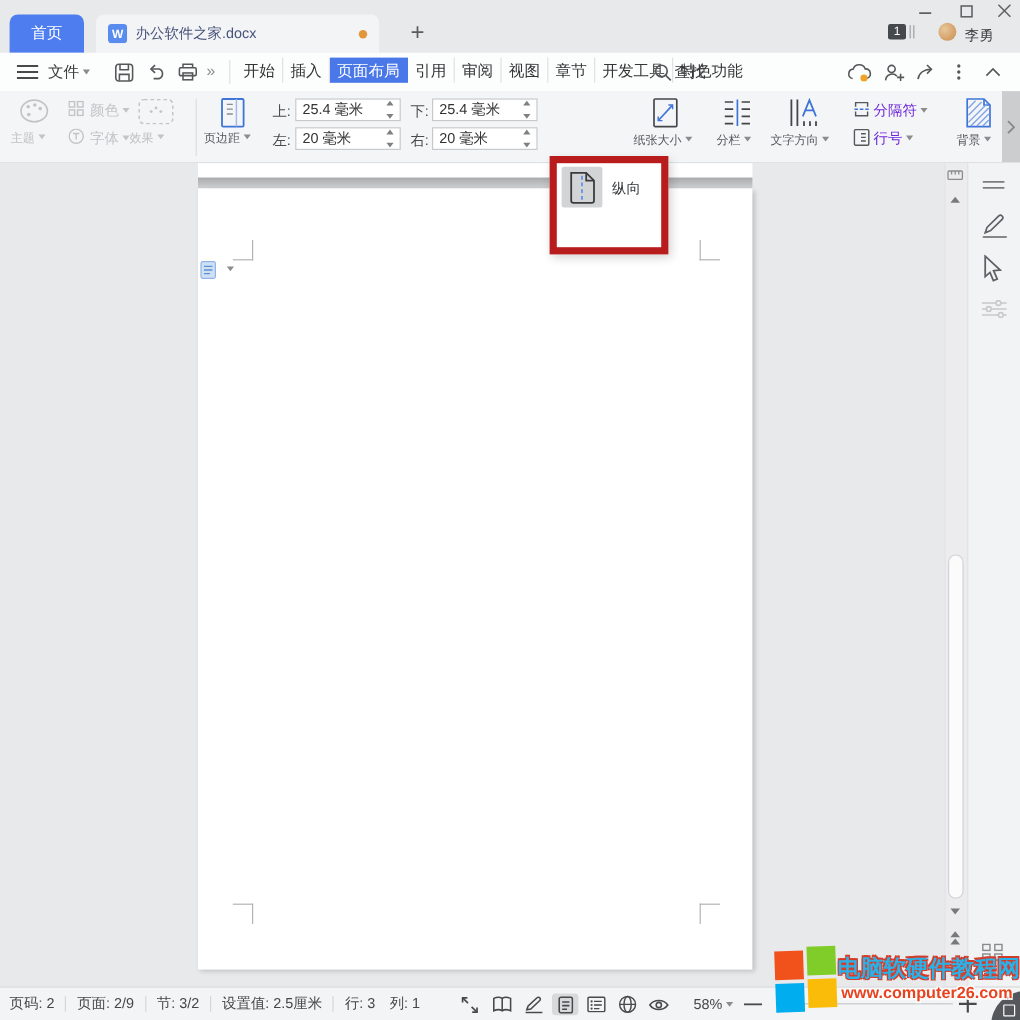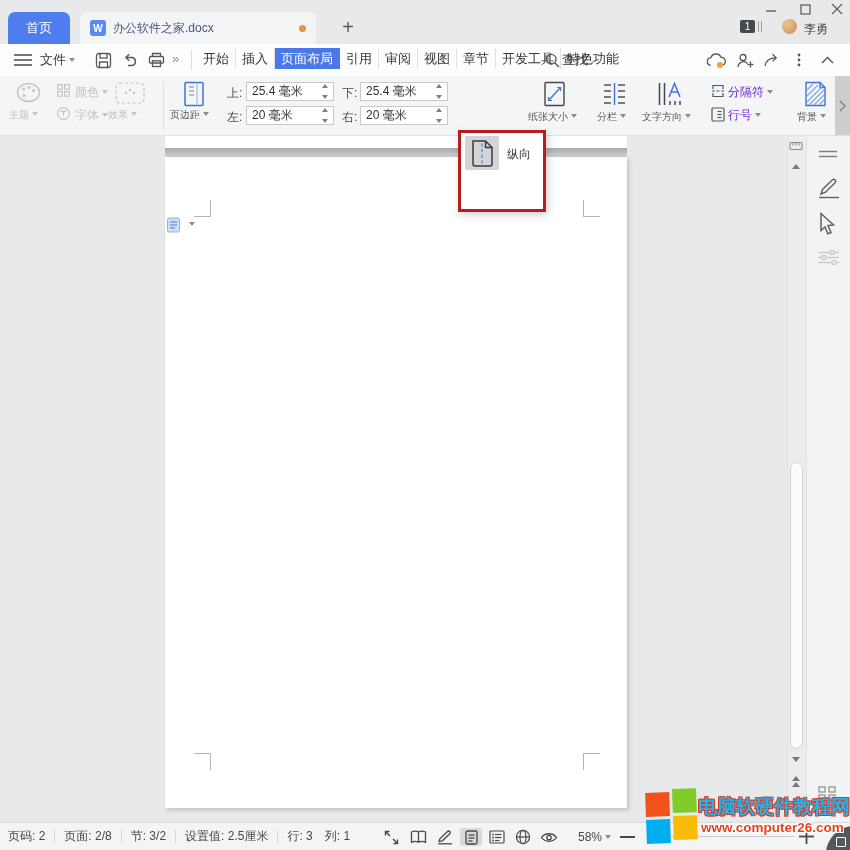--- a/index.html
+++ b/index.html
@@ -43,22 +43,22 @@
   .mfield-label{position:absolute;font-size:12px;color:#4a4c4e}
   .mfield{position:absolute;width:88px;height:19px;background:#fff;border:1px solid #c7c9cb;box-sizing:border-box;
           font-size:12px;color:#333;line-height:17px;padding:0 14px 0 5px}
   .spin{position:absolute;width:9px;height:15px;display:flex;flex-direction:column;justify-content:space-between}
   .spin i{display:block;width:0;height:0;border-left:3px solid transparent;border-right:3px solid transparent}
   .spin .u{border-bottom:4px solid #7e8082}
   .spin .d{border-top:4px solid #7e8082}
   #orient-btn{position:absolute;left:458px;top:78px;width:57px;height:52px;background:#d2d4d6;border-radius:2px}
   #ribbon-collapse{position:absolute;left:835px;top:0px;width:15px;height:59px;background:#cbcdcf;display:flex;align-items:center;justify-content:center}
   
-  #orient-menu{position:absolute;left:458px;top:130px;width:88px;height:82px;background:#fff;
-               border:3px solid #b91c1c;box-shadow:2px 3px 8px rgba(0,0,0,.18);z-index:40;box-sizing:border-box}
+  #orient-menu{position:absolute;left:458px;top:130px;width:99px;height:82px;background:#fff;
+               border:6px solid #b91c1c;box-shadow:2px 3px 8px rgba(0,0,0,.18);z-index:40;box-sizing:border-box}
   .omi{position:relative;height:40px}
   .omi .ibox{position:absolute;left:4px;top:3px;width:34px;height:34px;border-radius:2px;display:flex;align-items:center;justify-content:center}
   .omi.sel .ibox{background:#d2d4d6}
   .omi .lbl{position:absolute;left:46px;top:13px;font-size:12px;color:#333537}
   
   #doc-sliver{position:absolute;left:165px;top:136px;width:462px;height:12px;background:#fff}
   #page-sep{position:absolute;left:165px;top:148px;width:462px;height:9px;background:linear-gradient(#a8aaab,#cfd0d1)}
   #page{position:absolute;left:165px;top:157px;width:462px;height:651px;background:#fff;box-shadow:2px 2px 4px rgba(0,0,0,.18)}
   .crop{position:absolute;width:16px;height:16px}
   
@@ -426,21 +426,21 @@
         <rect x="11" y="1" width="6" height="5"></rect>
         <rect x="1" y="9" width="6" height="5"></rect>
         <rect x="11" y="9" width="6" height="5"></rect>
     </svg>
   </div>
 
   <div id="statusbar">
     <div id="status-left">
       <span>页码: 2</span>
       <span class="ssep"></span>
-      <span>页面: 2/8</span>
+      <span>页面: 2/9</span>
       <span class="ssep"></span>
       <span>节: 3/2</span>
       <span class="ssep"></span>
       <span>设置值: 2.5厘米</span>
       <span class="ssep"></span>
       <span>行: 3</span>
       <span class="gap"></span>
       <span>列: 1</span>
     </div>
 

